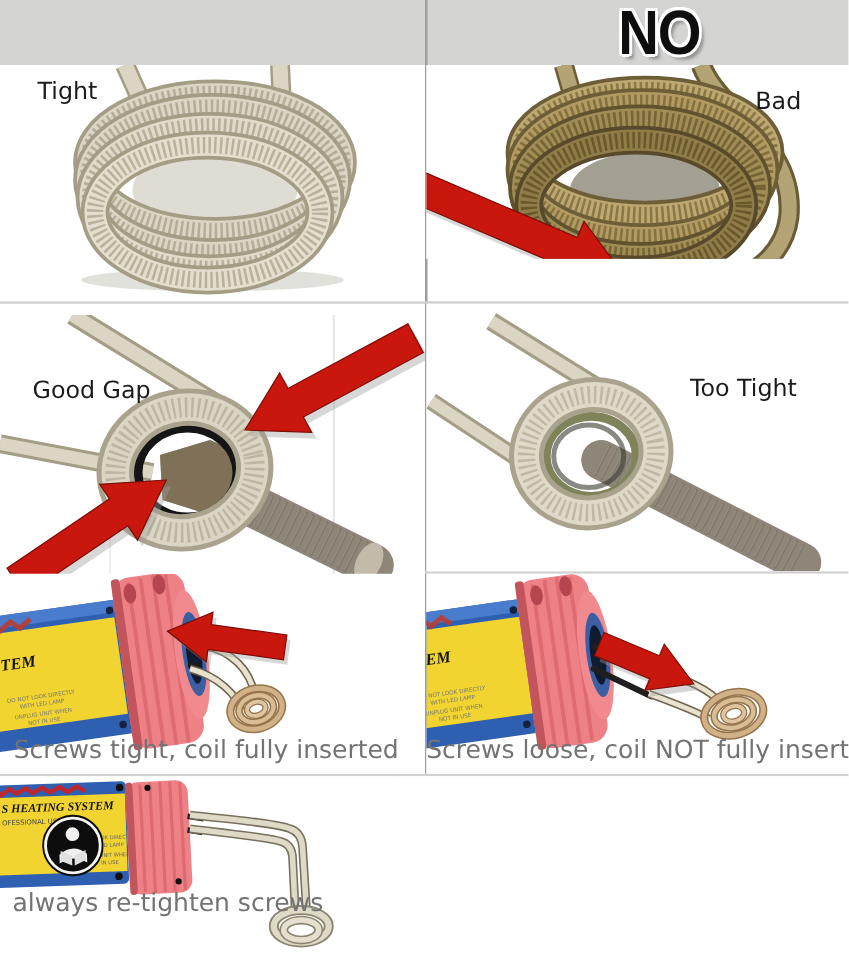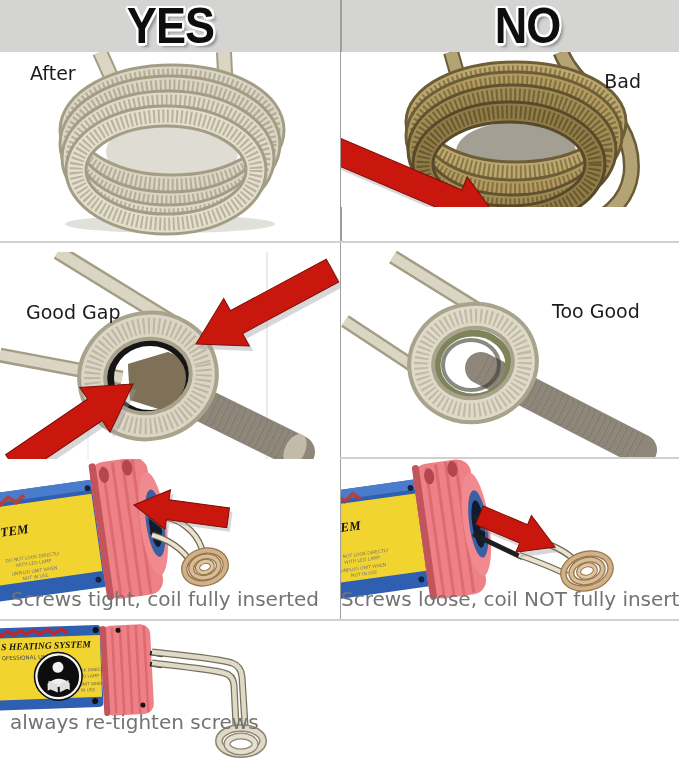--- a/index.html
+++ b/index.html
@@ -30,23 +30,20 @@
   .photo-label{position:absolute;font-size:19px;color:#1b1b1b;white-space:nowrap;}
   .caption{position:absolute;font-size:20px;color:#737373;text-align:center;white-space:nowrap;}
   .cap-line{display:block;line-height:23px;}
 </style>
 </head>
 <body>
 
 <div class="canvas">
 
   <div class="header">
-    <div class="hcell yes">
-      <span class="htext">YES</span>
-    </div>
     <div class="hcell no">
       <span class="htext">NO</span>
     </div>
   </div>
 
   <div class="vdivider"></div>
   <div class="hline" style="top:241px"></div>
   <div class="hline" style="top:457px"></div>
   <div class="hline" style="top:619px"></div>
   <div class="row4-vdivider"></div>
@@ -71,21 +68,21 @@
         <ellipse cx="170" cy="92" rx="100" ry="58" stroke="#dbd6c4" stroke-width="17"></ellipse>
         <ellipse cx="170" cy="92" rx="100" ry="58" stroke="#837c64" stroke-width="13" stroke-dasharray="2 2.6" opacity="0.45"></ellipse>
         <ellipse cx="168" cy="106" rx="96" ry="57" stroke="#a49d85" stroke-width="23"></ellipse>
         <ellipse cx="168" cy="106" rx="96" ry="57" stroke="#e0dbc9" stroke-width="17"></ellipse>
         <ellipse cx="168" cy="106" rx="96" ry="57" stroke="#837c64" stroke-width="13" stroke-dasharray="2 2.6" opacity="0.45"></ellipse>
         <ellipse cx="166" cy="118" rx="90" ry="54" stroke="#a49d85" stroke-width="23"></ellipse>
         <ellipse cx="166" cy="118" rx="90" ry="54" stroke="#e4dfcd" stroke-width="17"></ellipse>
         <ellipse cx="166" cy="118" rx="90" ry="54" stroke="#837c64" stroke-width="13" stroke-dasharray="2 2.6" opacity="0.45"></ellipse>
       </g>
     </svg>
-    <span class="photo-label" style="left:30px;top:10px">After</span>
+    <span class="photo-label" style="left:30px;top:10px">Tight</span>
   </div>
 
   <div class="cell" style="left:341px;top:52px;width:338px;height:155px">
     <svg width="338" height="189" viewBox="0 0 338 189">
       <ellipse cx="185" cy="180" rx="110" ry="8" fill="#d6d2c6" opacity="0.8"></ellipse>
       <g>
         <line x1="110" y1="0" x2="122" y2="42" stroke="#6a5c36" stroke-width="16"></line>
         <line x1="110" y1="0" x2="122" y2="42" stroke="#b3a375" stroke-width="12"></line>
         <path d="M220,0 C235,40 296,62 290,122 C286,152 262,168 240,174" fill="none" stroke="#6a5c36" stroke-width="17"></path>
         <path d="M220,0 C235,40 296,62 290,122 C286,152 262,168 240,174" fill="none" stroke="#b3a375" stroke-width="12"></path>
@@ -175,21 +172,21 @@
         <line x1="140" y1="125" x2="300" y2="207" stroke="#a9a396" stroke-width="26" stroke-dasharray="1 5" opacity="0.55"></line>
       </g>
       <ellipse cx="132" cy="122" rx="36" ry="32" fill="none" stroke="#7f835a" stroke-width="7"></ellipse>
       <ellipse cx="130" cy="122" rx="28" ry="25" fill="none" stroke="#3a3a32" stroke-width="4" opacity="0.6"></ellipse>
       <g fill="none" transform="rotate(-12 132 120)">
         <ellipse cx="132" cy="120" rx="52" ry="47" stroke="#a9a28c" stroke-width="28"></ellipse>
         <ellipse cx="132" cy="120" rx="52" ry="47" stroke="#dfdac8" stroke-width="20"></ellipse>
         <ellipse cx="132" cy="120" rx="52" ry="47" stroke="#837c64" stroke-width="14" stroke-dasharray="2 3" opacity="0.35"></ellipse>
       </g>
     </svg>
-    <span class="photo-label" style="left:211px;top:57px">Too Good</span>
+    <span class="photo-label" style="left:211px;top:57px">Too Tight</span>
   </div>
 
   <div class="cell" style="left:0;top:459px;width:340px;height:160px">
     <svg width="340" height="160" viewBox="0 0 340 160">
       <g transform="rotate(-8 100 74)">
         <rect x="-55" y="20" width="158" height="108" rx="6" fill="#2e5fb0"></rect>
         <rect x="-55" y="20" width="158" height="10" fill="#4a7ccd"></rect>
         <rect x="-55" y="34" width="152" height="78" fill="#f2d431"></rect>
         <path d="M-38,32 l8,-6 l6,7 l8,-7 l6,6 l9,-6 l6,6 l9,-6 l7,6 l9,-6" stroke="#c0392b" stroke-width="4" fill="none" opacity="0.85"></path>
         <text x="-48" y="64" font-size="13" font-family="Liberation Serif, serif" font-style="italic" font-weight="bold" fill="#141414">ING SYSTEM</text>

